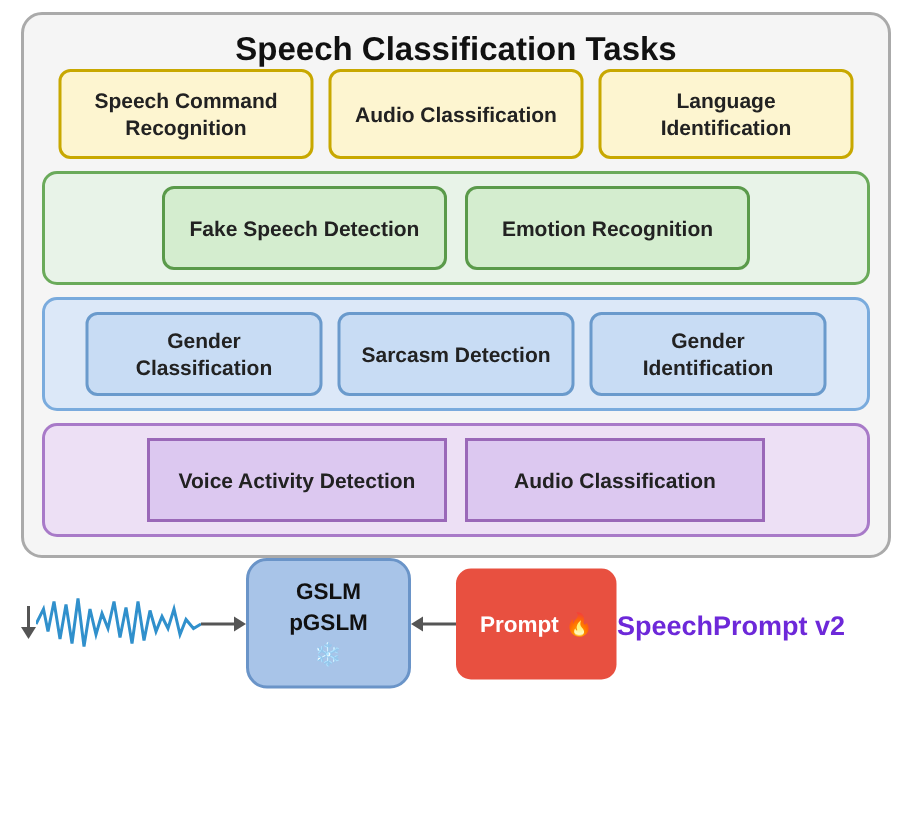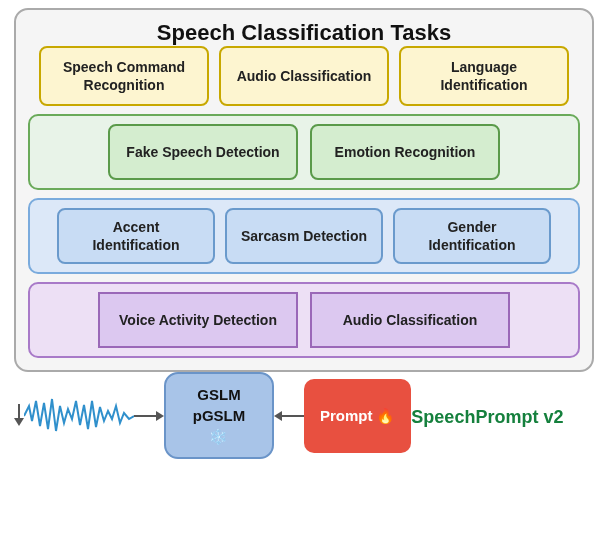--- a/index.html
+++ b/index.html
@@ -176,21 +176,21 @@
       color: #fff;
       padding: 28px 16px;
       text-align: center;
       min-width: 90px;
     }
 
     .bottom-title {
       text-align: center;
       font-size: 18px;
       font-weight: bold;
-      color: #15803d;
+      color: #6d28d9;
       margin-top: 4px;
     }
 
     .bottom-flex {
       display: flex;
       align-items: center;
       justify-content: center;
       gap: 0;
       margin-top: 0;
     }
@@ -244,21 +244,21 @@
       <div class="green-box">
         <span>Fake Speech Detection</span>
       </div>
       <div class="green-box">
         <span>Emotion Recognition</span>
       </div>
     </div>
 
     <div class="blue-row">
       <div class="blue-box">
-        <span>Accent Identification</span>
+        <span>Gender Classification</span>
       </div>
       <div class="blue-box">
         <span>Sarcasm Detection</span>
       </div>
       <div class="blue-box">
         <span>Gender Identification</span>
       </div>
     </div>
 
     <div class="purple-row">

